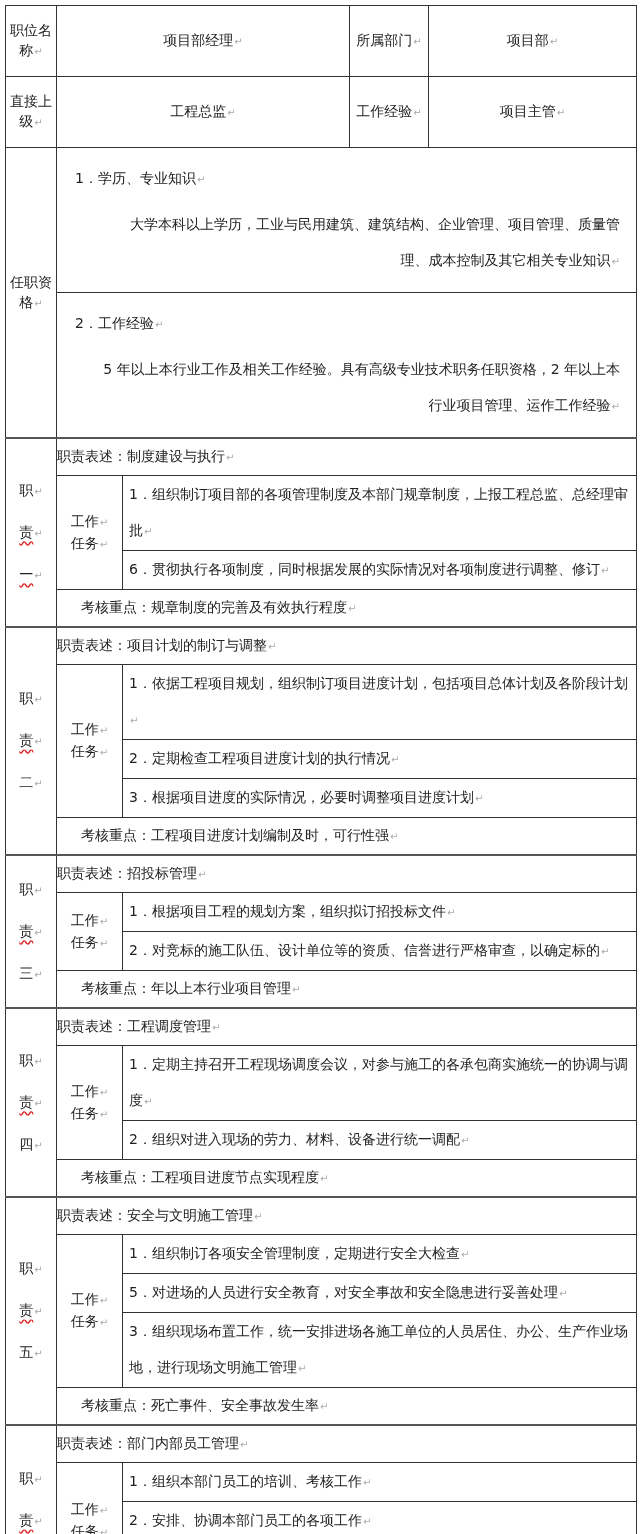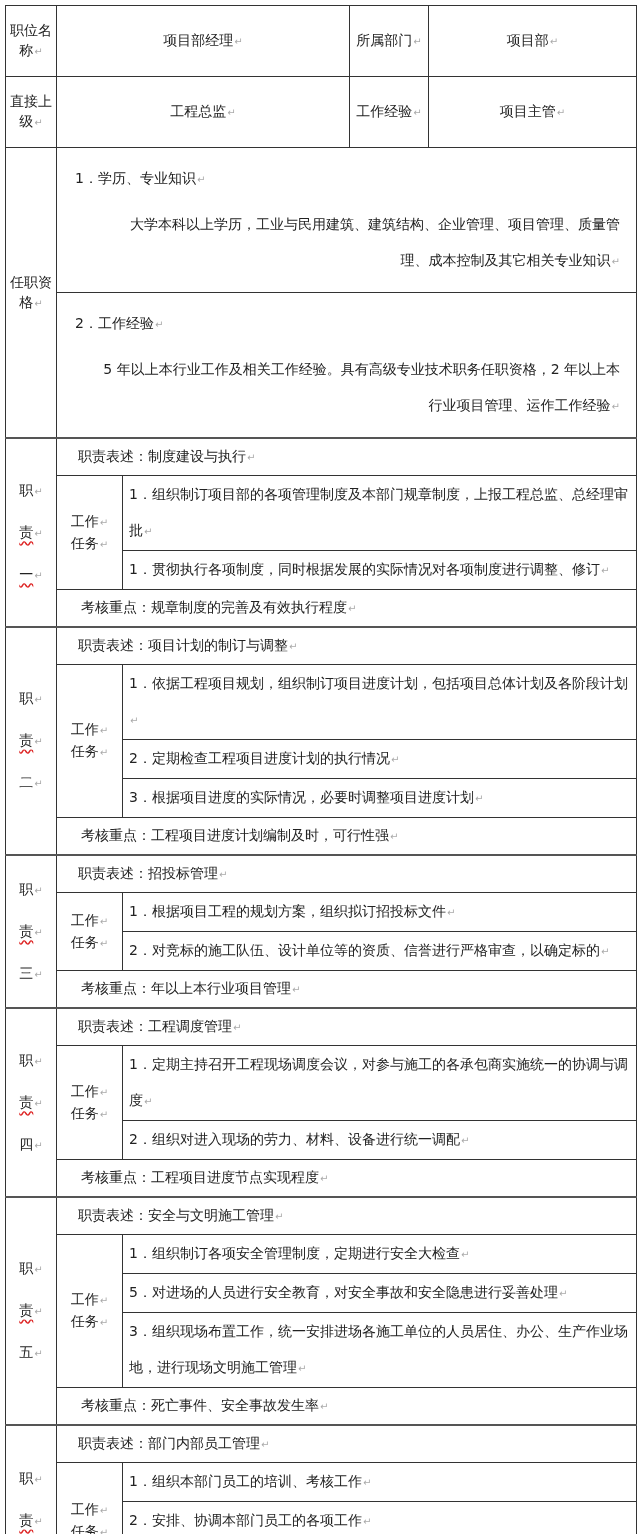--- a/index.html
+++ b/index.html
@@ -14,21 +14,21 @@
   .c { text-align: center; margin-left: 16px; }
   .mk::after { content: "\21B5"; color: #aaa; font-size: 10px; margin-left: 1px; }
   .hdr-cell { height: 70px; line-height: 32px; }
   .lbl { line-height: 20px; text-align: center; }
   .para { padding: 4px 8px 4px 10px; line-height: 36px; }
   .para p { margin: 8px; }
   .indent { text-indent: 2em; text-align: right; }
   .sect td { border-top: 2px solid #555; }
   .duty-tag { line-height: 40px; text-align: center; }
   .wavy { text-decoration: underline wavy #d22; text-underline-offset: 4px; }
-  .desc { padding: 0 21px; height: 36px; }
+  .desc { padding: 0 0; height: 36px; }
   .task { padding: 0 6px; line-height: 36px; }
   .kpi { padding: 0 24px; height: 36px; position: relative; }
 </style>
 </head>
 <body>
 
 <div class="doc">
 <table>
   <colgroup>
     <col style="width:51px">
@@ -86,21 +86,21 @@
     <td colspan="2" class="desc"><span>职责表述：</span><span class="mk">制度建设与执行</span></td>
   </tr>
         <tr>
           <td rowspan="2" class="lbl">
         <div class="mk">工作</div>
         <div class="mk">任务</div>
       </td>
           <td class="task mk">1．组织制订项目部的各项管理制度及本部门规章制度，上报工程总监、总经理审批</td>
         </tr>
         <tr>
-          <td class="task mk">1．贯彻执行各项制度，同时根据发展的实际情况对各项制度进行调整、修订</td>
+          <td class="task mk">6．贯彻执行各项制度，同时根据发展的实际情况对各项制度进行调整、修订</td>
         </tr>
         <tr>
     <td colspan="2" class="kpi"><span>考核重点：</span><span class="mk">规章制度的完善及有效执行程度</span></td>
   </tr>
         <tr class="sect">
     <td rowspan="5" class="duty-tag">
       <div class="mk">职</div>
       <div><span class="wavy">责</span><span class="mk"></span></div>
       <div><span class="">二</span><span class="mk"></span></div>
     </td>

